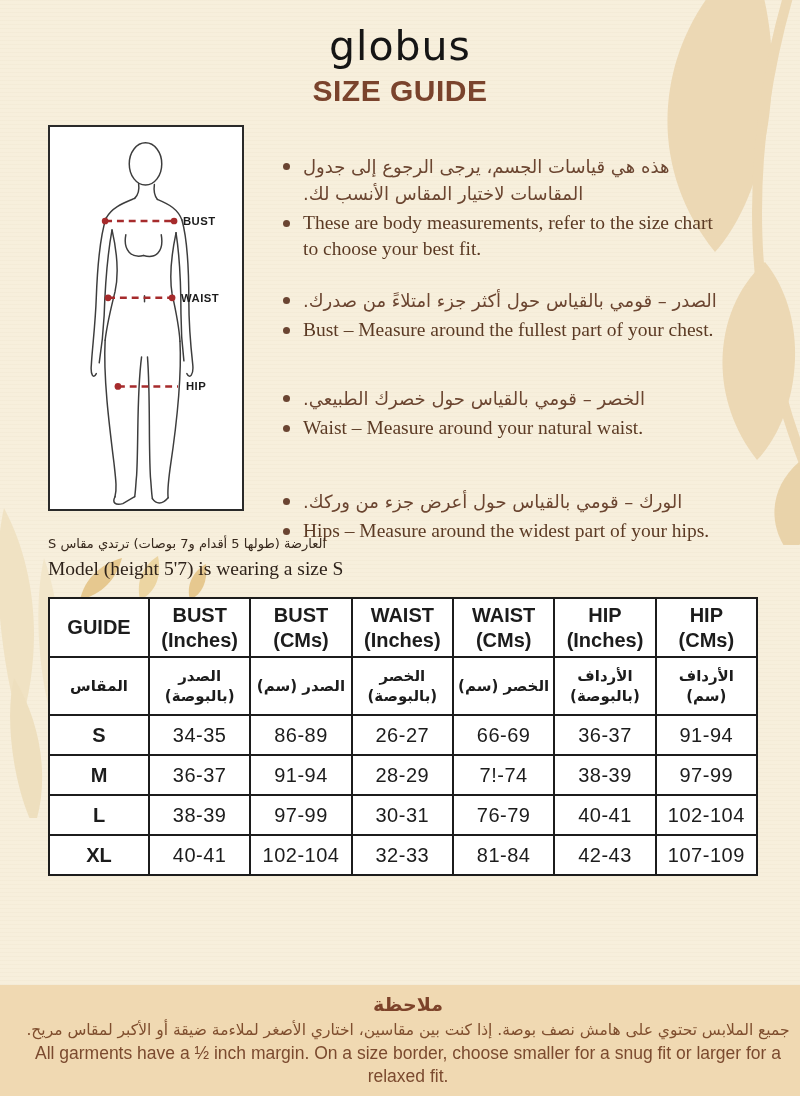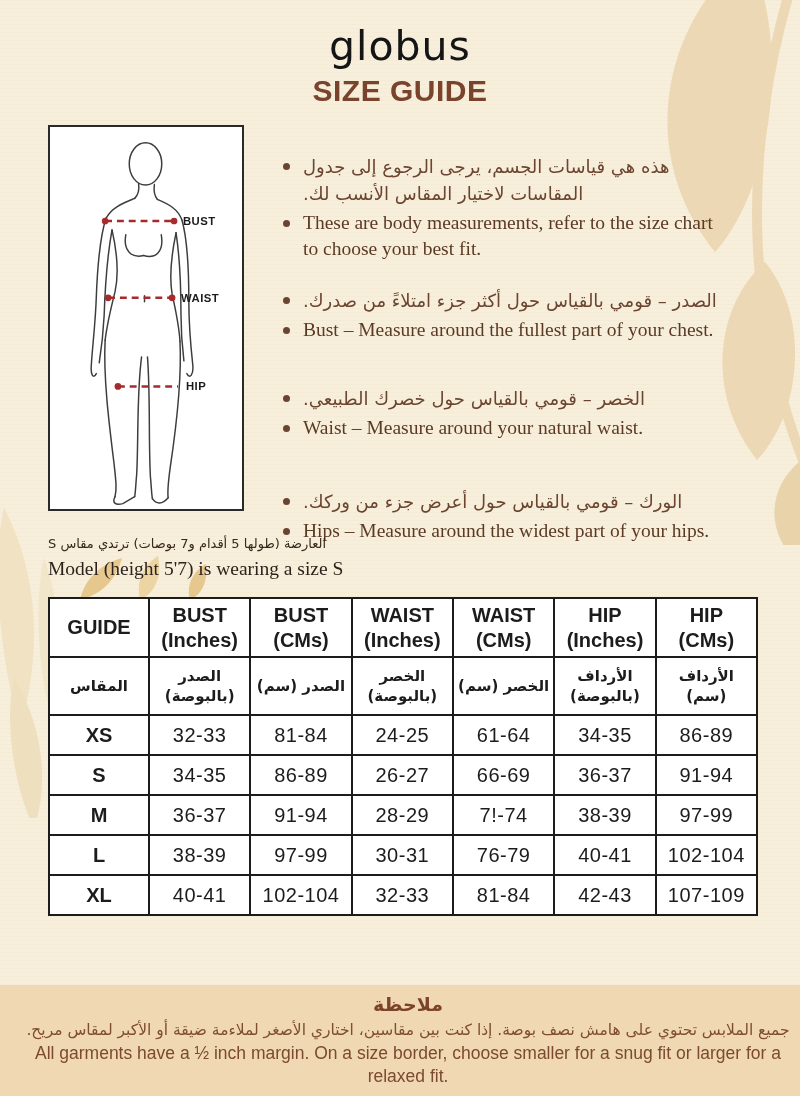--- a/index.html
+++ b/index.html
@@ -261,29 +261,20 @@
   <tr class="hdr-ar">
     <th><span class="hl1">المقاس</span></th>
     <th><span class="hl1">الصدر</span><span class="hl2">(بالبوصة)</span></th>
     <th><span class="hl1">الصدر (سم)</span></th>
     <th><span class="hl1">الخصر</span><span class="hl2">(بالبوصة)</span></th>
     <th><span class="hl1">الخصر (سم)</span></th>
     <th><span class="hl1">الأرداف</span><span class="hl2">(بالبوصة)</span></th>
     <th><span class="hl1">الأرداف (سم)</span></th>
   </tr>
   <tr class="data">
-    <td class="sz">XS</td>
-    <td>32-33</td>
-    <td>81-84</td>
-    <td>24-25</td>
-    <td>61-64</td>
-    <td>34-35</td>
-    <td>86-89</td>
-  </tr>
-  <tr class="data">
     <td class="sz">S</td>
     <td>34-35</td>
     <td>86-89</td>
     <td>26-27</td>
     <td>66-69</td>
     <td>36-37</td>
     <td>91-94</td>
   </tr>
   <tr class="data">
     <td class="sz">M</td>

